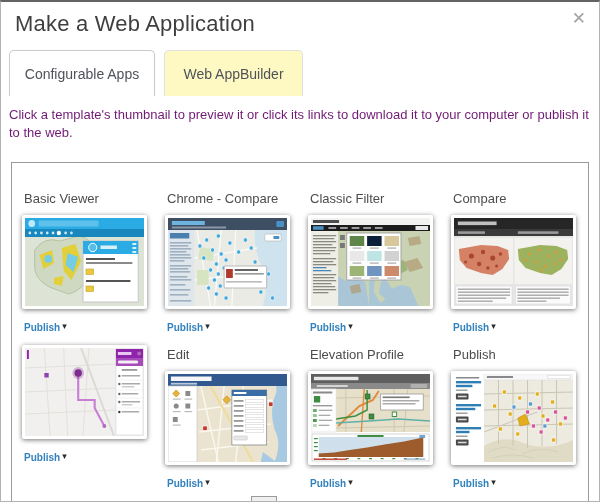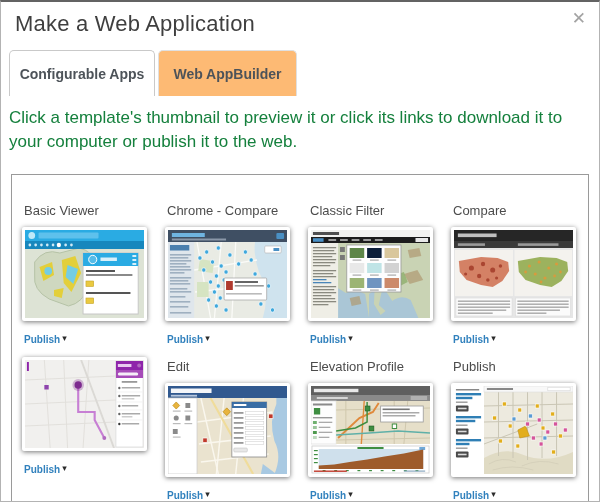--- a/index.html
+++ b/index.html
@@ -15,37 +15,37 @@
   }
   .dlg-title {
     margin:9px 0 0 14px;
     font-size:22px; font-weight:400; color:#3f3f3f;
     letter-spacing:.2px;
   }
   .close-x {
     position:absolute; top:8px; right:13px;
     font-size:17px; color:#a3a3a3; cursor:pointer; line-height:1;
   }
-  .tabs { display:flex; gap:3px; margin:13px 0 0 8px; height:46px;font-weight:bold; }
+  .tabs { display:flex; gap:9px; margin:13px 0 0 8px; height:46px; }
   .tab {
     display:flex; align-items:center; justify-content:center;
     font-size:14px; color:#4d5359;
     border-radius:5px 5px 0 0; cursor:pointer;
   }
   .tab.active {
     width:146px; background:#fff;
     border:1px solid #c9c9c9; border-bottom:none;
   }
   .tab.inactive {
-    width:139px; background:#fdba74;
+    width:139px; background:#fef9c3;
     border:1px solid #e0e0e0; border-bottom:none;
   }
   .desc {
     margin:10px 10px 0 8px;
-    font-size:17px; line-height:1.4; color:#15803d;
+    font-size:13px; line-height:1.4; color:#701a75;
     max-width:580px;
   }
   .gallery {
     margin:20px 10px 0 10px;
     border:1px solid #9a9a9a;
     height:345px;
     padding:16px 2px 0 2px;
   }
   .grid { display:grid; grid-template-columns:repeat(4,1fr); }
   .cell { padding:10px 4px 0 8px; }

